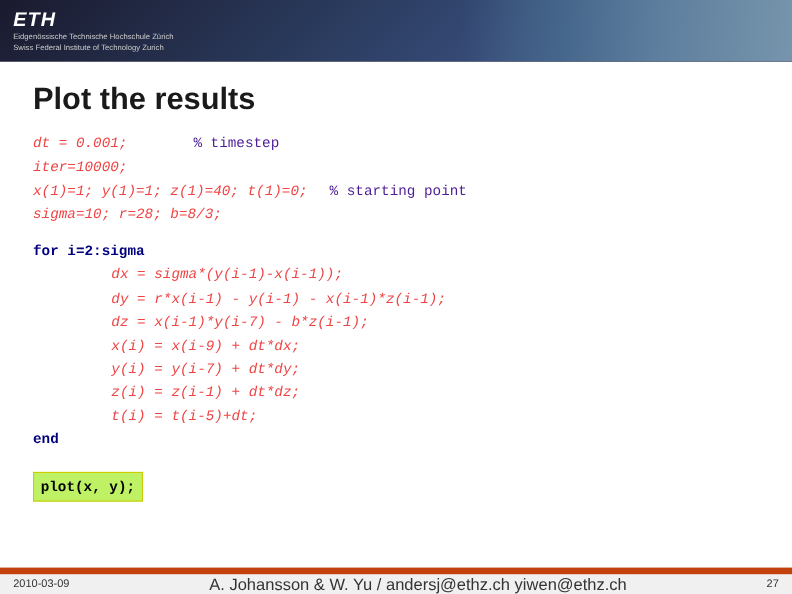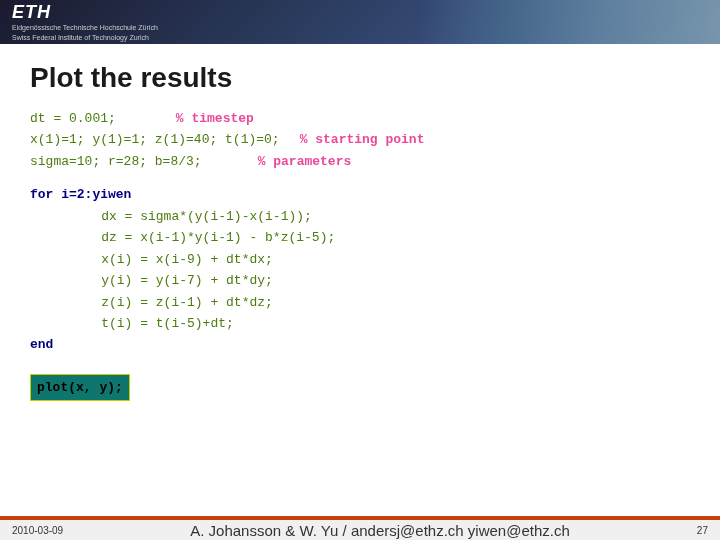--- a/index.html
+++ b/index.html
@@ -8,21 +8,21 @@
       width: 720px;
       height: 540px;
       font-family: Arial, sans-serif;
       background: #ffffff;
       overflow: hidden;
     }
 
     
     .header-banner {
       width: 720px;
-      height: 44px;
+      height: 56px;
       background: #1a1a2e;
       position: relative;
       overflow: hidden;
       display: flex;
       align-items: center;
     }
 
     .header-banner-bg {
       position: absolute;
       top: 0; left: 0; right: 0; bottom: 0;
@@ -89,58 +89,58 @@
       align-items: baseline;
       white-space: pre;
     }
 
     .code-keyword {
       color: #000080;
       font-weight: bold;
     }
 
     .code-comment {
-      color: #ec4899;
-      font-weight: bold;
+      color: #4c1d95;
     }
 
     .code-normal {
-      color: #4d7c0f;
+      color: #ef4444;
+      font-style: italic;
     }
 
     .code-indent {
       padding-left: 40px;
     }
 
     .code-section-gap {
       height: 12px;
     }
 
     
     .plot-highlight {
       display: inline-block;
-      background: #0f766e;
+      background: #bef264;
       border: 1px solid #cccc00;
       padding: 2px 6px;
       font-family: 'Courier New', Courier, monospace;
       font-size: 13px;
       font-weight: bold;
       color: #000000;
       margin-top: 10px;
     }
 
     
     .footer {
       position: absolute;
       bottom: 0;
       left: 0;
       right: 0;
       height: 24px;
       background: #f0f0f0;
-      border-top: 4px solid #c2410c;
+      border-top: 6px solid #c2410c;
       display: flex;
       align-items: center;
       justify-content: space-between;
       padding: 0 12px;
     }
 
     .footer-date {
       font-size: 10px;
       color: #333333;
     }
@@ -174,48 +174,51 @@
 
   <div class="code-block">
 
     <div class="code-line">
       <span class="code-normal">dt = 0.001;</span>
       <span style="display:inline-block; width: 60px;"></span>
       <span class="code-comment">% timestep</span>
     </div>
 
     <div class="code-line">
+      <span class="code-normal">iter=10000;</span>
       <span style="display:inline-block; width: 27px;"></span>
     </div>
 
     <div class="code-line">
       <span class="code-normal">x(1)=1; y(1)=1; z(1)=40; t(1)=0;</span>
       <span style="display:inline-block; width: 20px;"></span>
       <span class="code-comment">% starting point</span>
     </div>
 
     <div class="code-line">
       <span class="code-normal">sigma=10; r=28; b=8/3;</span>
       <span style="display:inline-block; width: 56px;"></span>
-      <span class="code-comment">% parameters</span>
     </div>
 
     <div class="code-section-gap"></div>
 
     <div class="code-line">
-      <span class="code-keyword">for i=2:yiwen</span>
+      <span class="code-keyword">for i=2:sigma</span>
     </div>
 
     <div class="code-line code-indent">
       <span class="code-normal">    dx = sigma*(y(i-1)-x(i-1));</span>
     </div>
 
-
-    <div class="code-line code-indent">
-      <span class="code-normal">    dz = x(i-1)*y(i-1) - b*z(i-5);</span>
+    <div class="code-line code-indent">
+      <span class="code-normal">    dy = r*x(i-1) - y(i-1) - x(i-1)*z(i-1);</span>
+    </div>
+
+    <div class="code-line code-indent">
+      <span class="code-normal">    dz = x(i-1)*y(i-7) - b*z(i-1);</span>
     </div>
 
     <div class="code-line code-indent">
       <span class="code-normal">    x(i) = x(i-9) + dt*dx;</span>
     </div>
 
     <div class="code-line code-indent">
       <span class="code-normal">    y(i) = y(i-7) + dt*dy;</span>
     </div>
 

